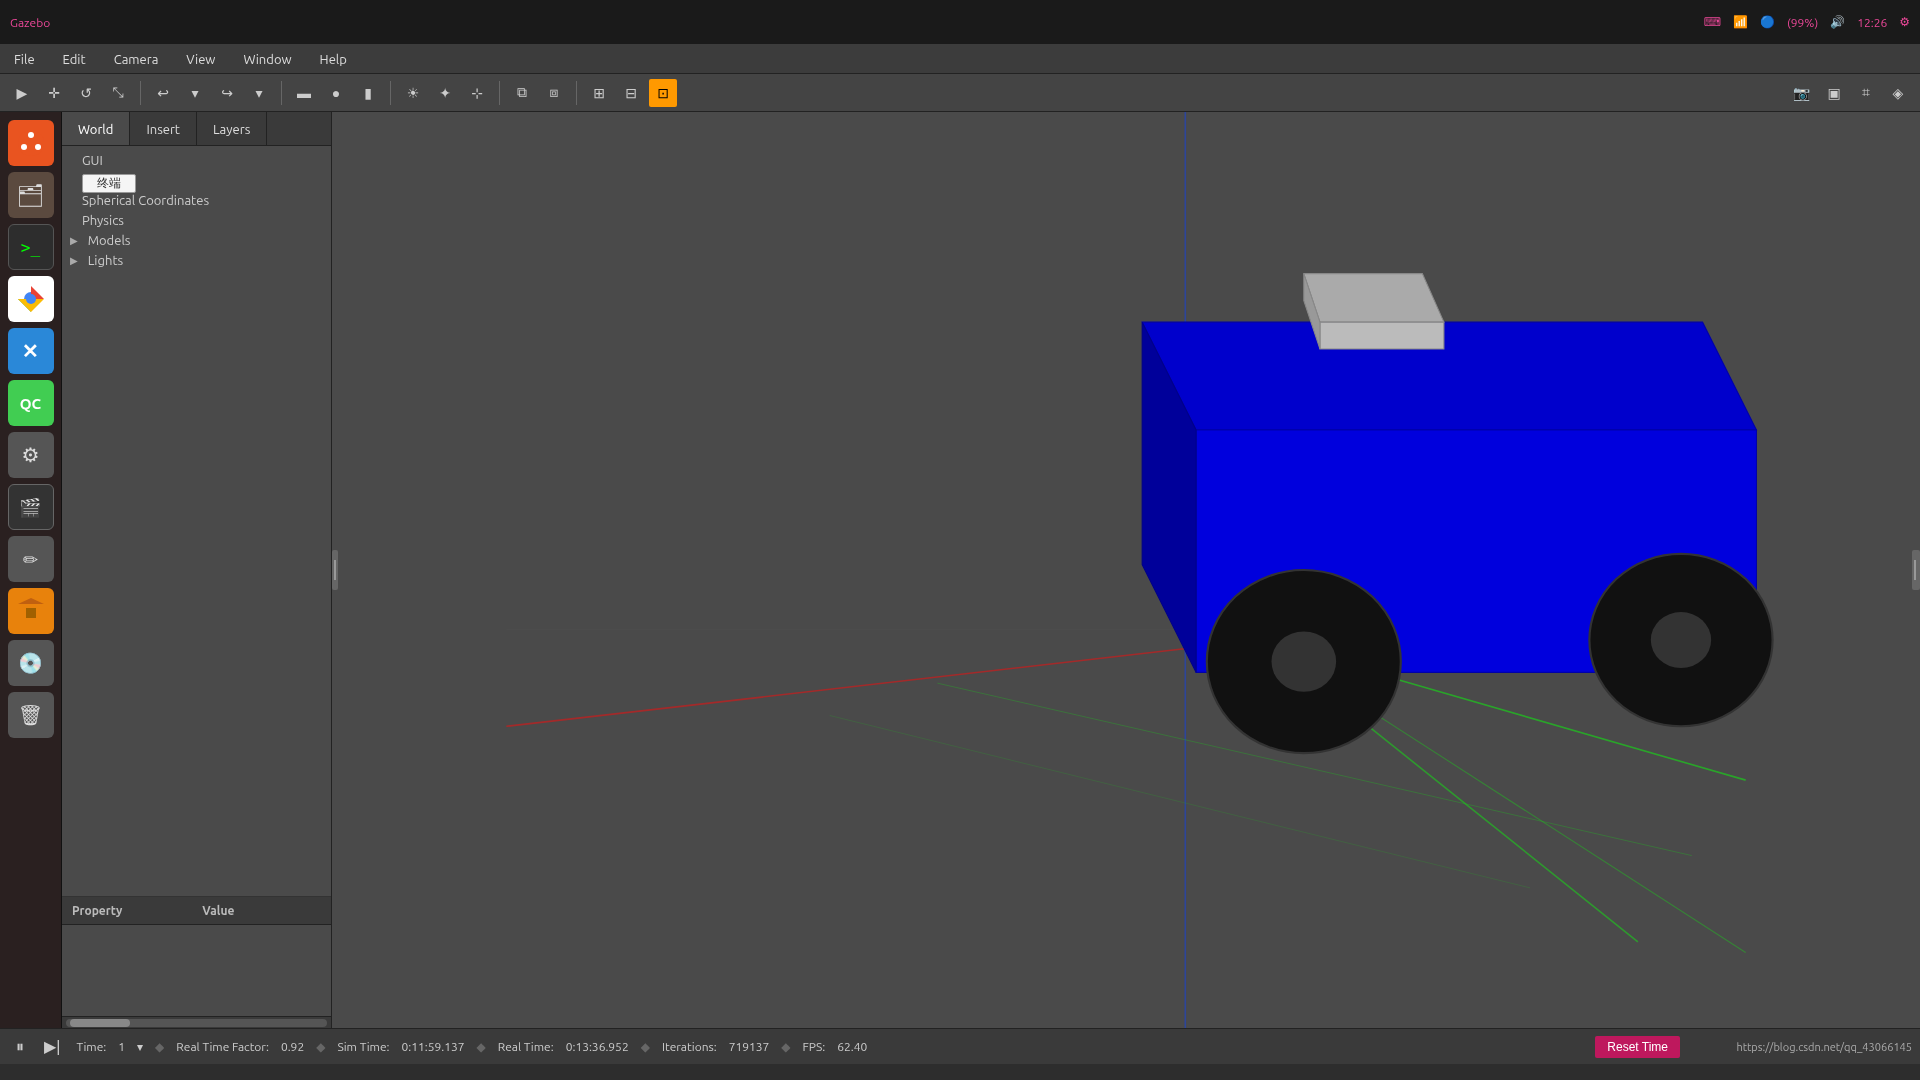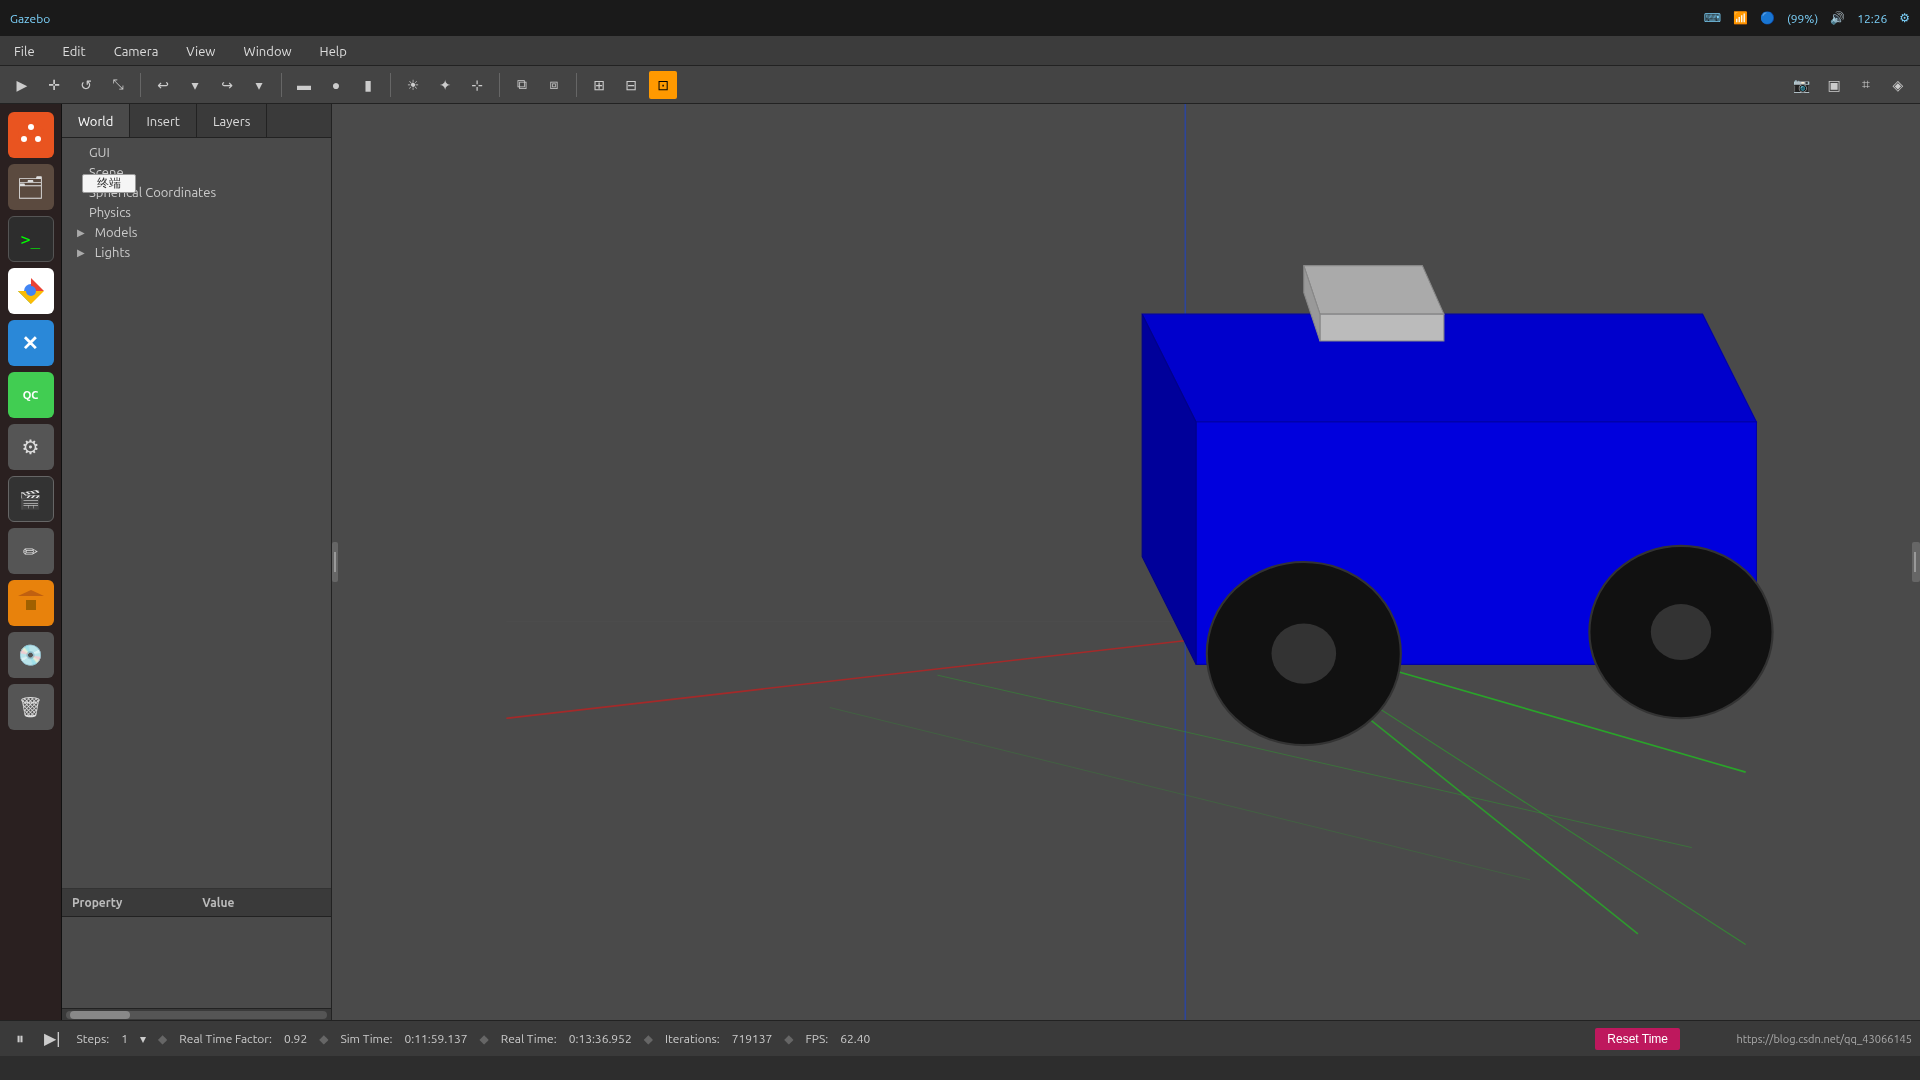--- a/index.html
+++ b/index.html
@@ -1,22 +1,22 @@
 <!DOCTYPE html>
 <html><head>
   <meta charset="utf-8">
   <style>
     * { margin: 0; padding: 0; box-sizing: border-box; }
     body { width: 1920px; height: 1080px; overflow: hidden; background: #2d2d2d; font-family: 'Ubuntu', sans-serif; font-size: 13px; color: #ddd; }
 
     
     #system-bar {
-      width: 1920px; height: 36px; background: #1a1a1a;
+      width: 1920px; height: 44px; background: #1a1a1a;
       display: flex; align-items: center; justify-content: space-between;
-      padding: 0 10px; color: #7dd3fc; font-size: 12px;
+      padding: 0 10px; color: #ec4899; font-size: 12px;
     }
     #system-bar-left { display: flex; align-items: center; gap: 8px; }
     #system-bar-right { display: flex; align-items: center; gap: 12px; font-size: 12px; }
 
     
     #menu-bar {
       width: 1920px; height: 30px; background: #3c3c3c;
       display: flex; align-items: center; padding: 0 8px; gap: 16px;
       border-bottom: 1px solid #222; font-size: 13px; color: #ddd;
     }
@@ -73,21 +73,21 @@
     #panel-tabs {
       display: flex; background: #3a3a3a; border-bottom: 1px solid #222;
       height: 34px;
     }
     .panel-tab {
       padding: 6px 16px; cursor: pointer; font-size: 13px; color: #ddd;
       border-right: 1px solid #222; display: flex; align-items: center;
     }
     .panel-tab.active { background: #4a4a4a; color: #fff; }
 
-    #world-tree { flex: 1; overflow-y: auto; padding: 4px 7px; }
+    #world-tree { flex: 1; overflow-y: auto; padding: 4px 0; }
     .tree-item {
       padding: 3px 12px 3px 20px; cursor: pointer; font-size: 13px; color: #ccc;
       display: flex; align-items: center; gap: 6px;
     }
     .tree-item.has-arrow { padding-left: 8px; }
     .tree-arrow { font-size: 10px; color: #aaa; margin-right: 4px; }
 
     
     #tooltip-popup {
       position: absolute; left: 82px; top: 174px; z-index: 100;
@@ -222,21 +222,21 @@
         <path d="M15 2 L28 15 L15 15 Z" fill="#EA4335"></path>
         <path d="M2 15 L15 28 L15 15 Z" fill="#34A853"></path>
         <path d="M28 15 L15 28 L2 15 Z" fill="#FBBC05"></path>
         <circle cx="15" cy="15" r="5" fill="#4285F4"></circle>
       </svg>
     </div>
     <div class="taskbar-icon ti-cross">
       <span style="font-size:20px; color:#fff; font-weight:bold">✕</span>
     </div>
     <div class="taskbar-icon ti-qt">
-      <span style="font-size:11px; color:#fff; font-weight:bold">QC</span>
+      <span style="font-size:15px; color:#fff; font-weight:bold">QC</span>
     </div>
     <div class="taskbar-icon ti-settings">
       <span style="font-size:20px">⚙</span>
     </div>
     <div class="taskbar-icon ti-video">
       <span style="font-size:18px">🎬</span>
     </div>
     <div class="taskbar-icon ti-writer">
       <span style="font-size:18px">✏</span>
     </div>
@@ -355,21 +355,21 @@
     <div id="viewport-right-handle">
       <div style="position:absolute; left:2px; top:50%; transform:translateY(-50%); width:2px; height:20px; background:#999;"></div>
     </div>
   </div>
 
 </div>
 
 <div id="status-bar">
   <button class="ctrl-btn">⏸</button>
   <button class="ctrl-btn">▶|</button>
-  <span>Steps:</span>
+  <span>Time:</span>
   <span>1</span>
   <span style="cursor:pointer">▾</span>
   <span class="status-sep">◆</span>
   <span>Real Time Factor:</span>
   <span>0.92</span>
   <span class="status-sep">◆</span>
   <span>Sim Time:</span>
   <span>0:11:59.137</span>
   <span class="status-sep">◆</span>
   <span>Real Time:</span>

